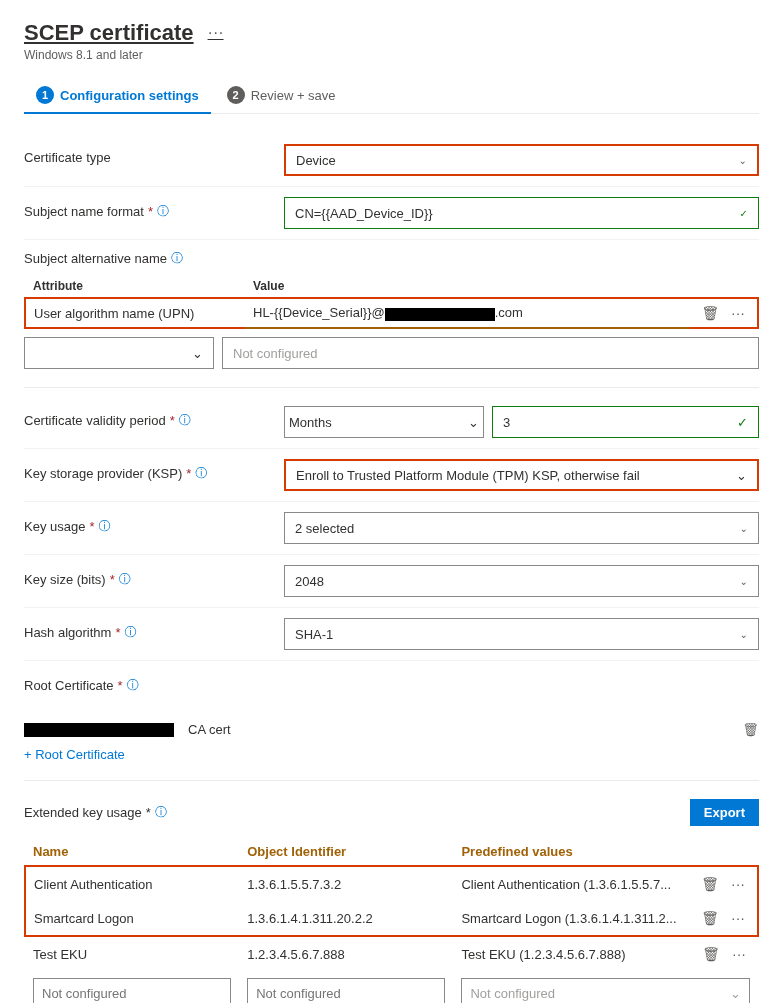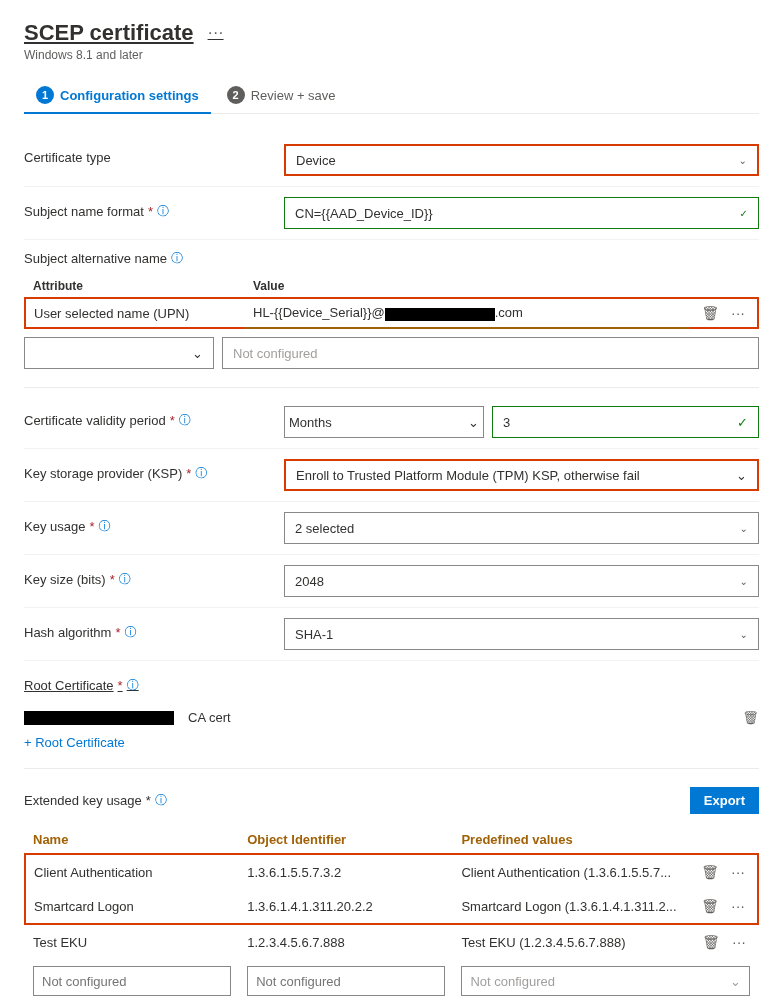--- a/index.html
+++ b/index.html
@@ -367,21 +367,21 @@
     <thead>
       <tr>
         <th style="width:220px;">Attribute</th>
         <th>Value</th>
         <th style="width:60px;"></th>
       </tr>
     </thead>
     <tbody>
       <tr style="border: 2px solid #d83b01; display:table-row;">
         <td style="padding:6px 8px; border: 2px solid #d83b01; border-right:none;">
-          <span>User selected name (UPN)</span>
+          <span>User algorithm name (UPN)</span>
         </td>
         <td style="padding:6px 8px; border-top: 2px solid #d83b01; border-bottom: 2px solid #a16207;">
           <span>HL-{{Device_Serial}}@</span><span style="background:#000; color:#000; display:inline-block; width:110px; height:13px; vertical-align:middle;"></span><span>.com</span>
         </td>
         <td style="padding:6px 8px; border: 2px solid #d83b01; border-left:none; white-space:nowrap; text-align:right;">
           <span class="icon-btn">🗑</span>
           <span class="icon-btn">···</span>
         </td>
       </tr>
     </tbody>
@@ -469,21 +469,21 @@
   </div>
   <div class="form-control-area">
     <div class="dropdown">
       <span>SHA-1</span>
       <span class="chevron">⌄</span>
     </div>
   </div>
 </div>
 
 <div style="padding: 10px 0;">
-  <div class="form-label" style="margin-bottom:8px; width:auto;text-decoration:underline;">
+  <div class="form-label" style="margin-bottom:20px; width:auto;">
     <span>Root Certificate</span>
     <span class="required">*</span>
     <span class="info-icon">ⓘ</span>
   </div>
   <div class="root-cert-row">
     <span style="background:#000; color:#000; display:inline-block; width:150px; height:14px; vertical-align:middle;"></span>
     <span style="margin-left:6px;">CA cert</span>
     <span style="margin-left:auto; cursor:pointer; color:#605e5c;">🗑</span>
   </div>
   <div class="add-root-cert">+ Root Certificate</div>

